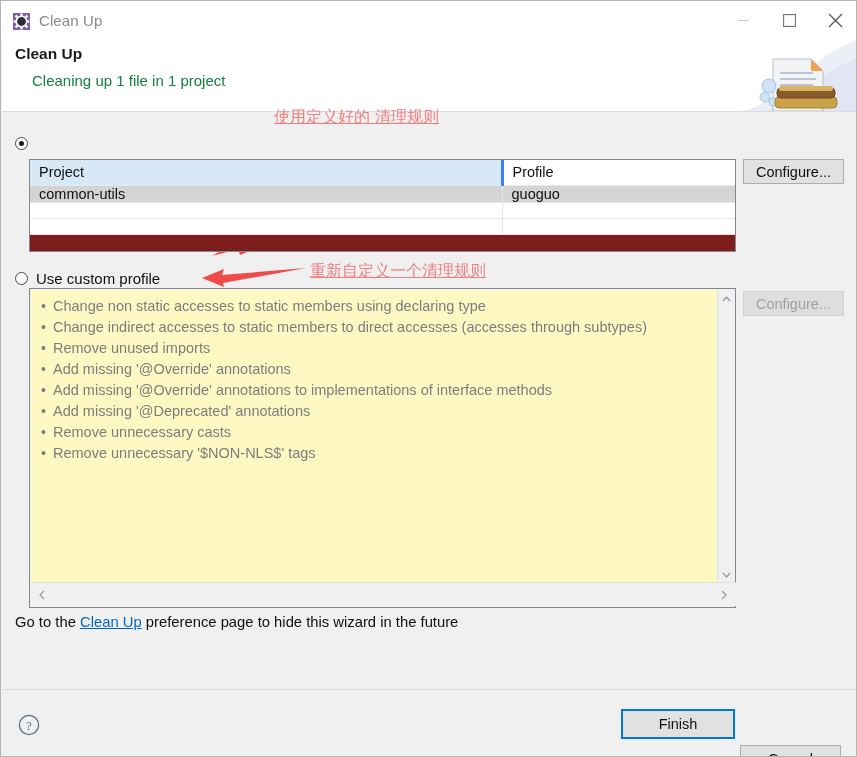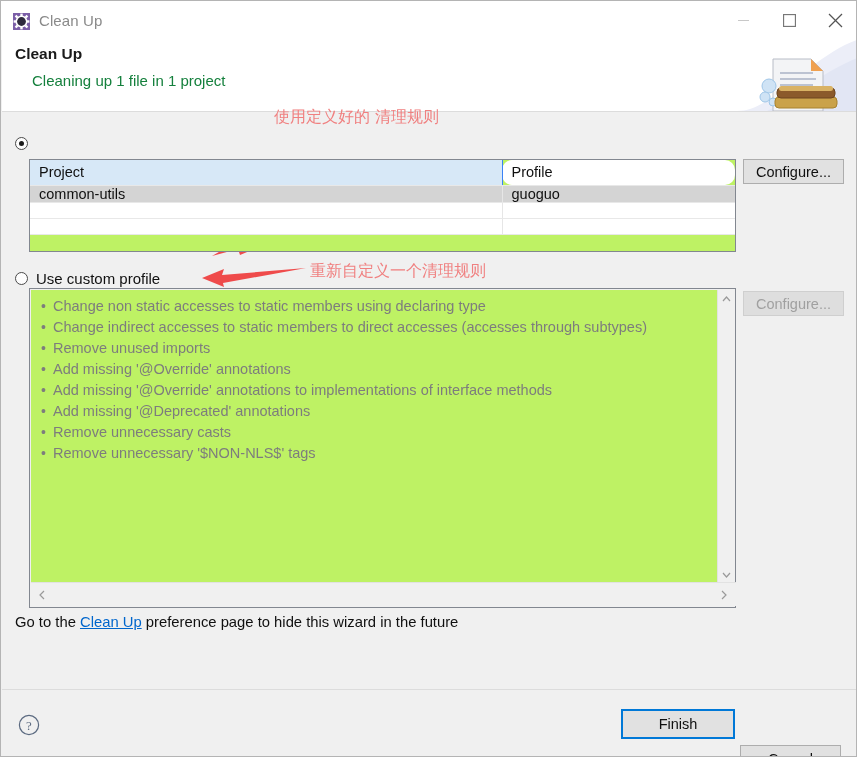--- a/index.html
+++ b/index.html
@@ -70,37 +70,37 @@
     position: relative; flex: none;
   }
   .radio.checked::after {
     content: ""; position: absolute; left: 3px; top: 3px;
     width: 5px; height: 5px; border-radius: 50%; background: #1a1a1a;
   }
   .radio-label { margin-left: 8px; font-size: 15px; color: #101010; white-space: nowrap; }
 
   .cn-note {
     position: absolute; font-size: 16px; color: #f08080;
-    white-space: nowrap; font-family: "DejaVu Sans", sans-serif;
+    white-space: nowrap; font-family: "DejaVu Sans", sans-serif; text-decoration: underline;
   }
   .arrow { position: absolute; }
 
   
   #table-box {
     position: absolute; left: 27px; top: 46px;
     width: 707px; height: 93px;
-    background: #bef264; border: 1px solid #828790;
+    background: #7f1d1d; border: 1px solid #828790;
   }
   #table-box table { width: 100%; border-collapse: collapse; table-layout: fixed; }
   #table-box th {
     text-align: left; font-weight: normal; font-size: 14.5px; color: #101010;
     height: 25px; padding: 0 0 0 9px; border-bottom: 1px solid #e8e8e8;
   }
   #table-box th.c1 { background: #d7e8f7; width: 472px; }
-  #table-box th.c2 { background: #ffffff; border-left: 1px solid #3b82f6; border-radius: 10px; }
+  #table-box th.c2 { background: #ffffff; border-left: 3px solid #3b82f6; }
   #table-box td {
     font-size: 14.5px; color: #101010; height: 16px; padding: 0 0 0 9px;
     border-bottom: 1px solid #e8e8e8;
   }
   #table-box tr.sel td { background: #d4d4d4; }
   #table-box tr.sel td.c1 { border-right: 0; }
   #table-box td.c2 { border-left: 1px solid #e6e6e6; }
   #table-box tr.empty td { background: #ffffff; }
 
   .btn {
@@ -116,21 +116,21 @@
 
   
   #list-box {
     position: absolute; left: 27px; top: 175px;
     width: 707px; height: 320px;
     background: #f0f0f0; border: 1px solid #828790;
   }
   #list-inner {
     position: absolute; left: 1px; top: 1px;
     width: 688px; height: 293px;
-    background: #bef264; overflow: hidden;
+    background: #fef9c3; overflow: hidden;
   }
   ul.rules { list-style: none; margin: 0; padding: 6px 0 0 0; }
   ul.rules li {
     position: relative; font-size: 14.5px; color: #7d7d7d;
     padding: 0 0 0 22px; height: 21px; line-height: 21px; white-space: nowrap;
   }
   ul.rules li::before {
     content: "\2022"; position: absolute; left: 10px; top: 0;
     color: #7d7d7d; font-size: 14px;
   }

